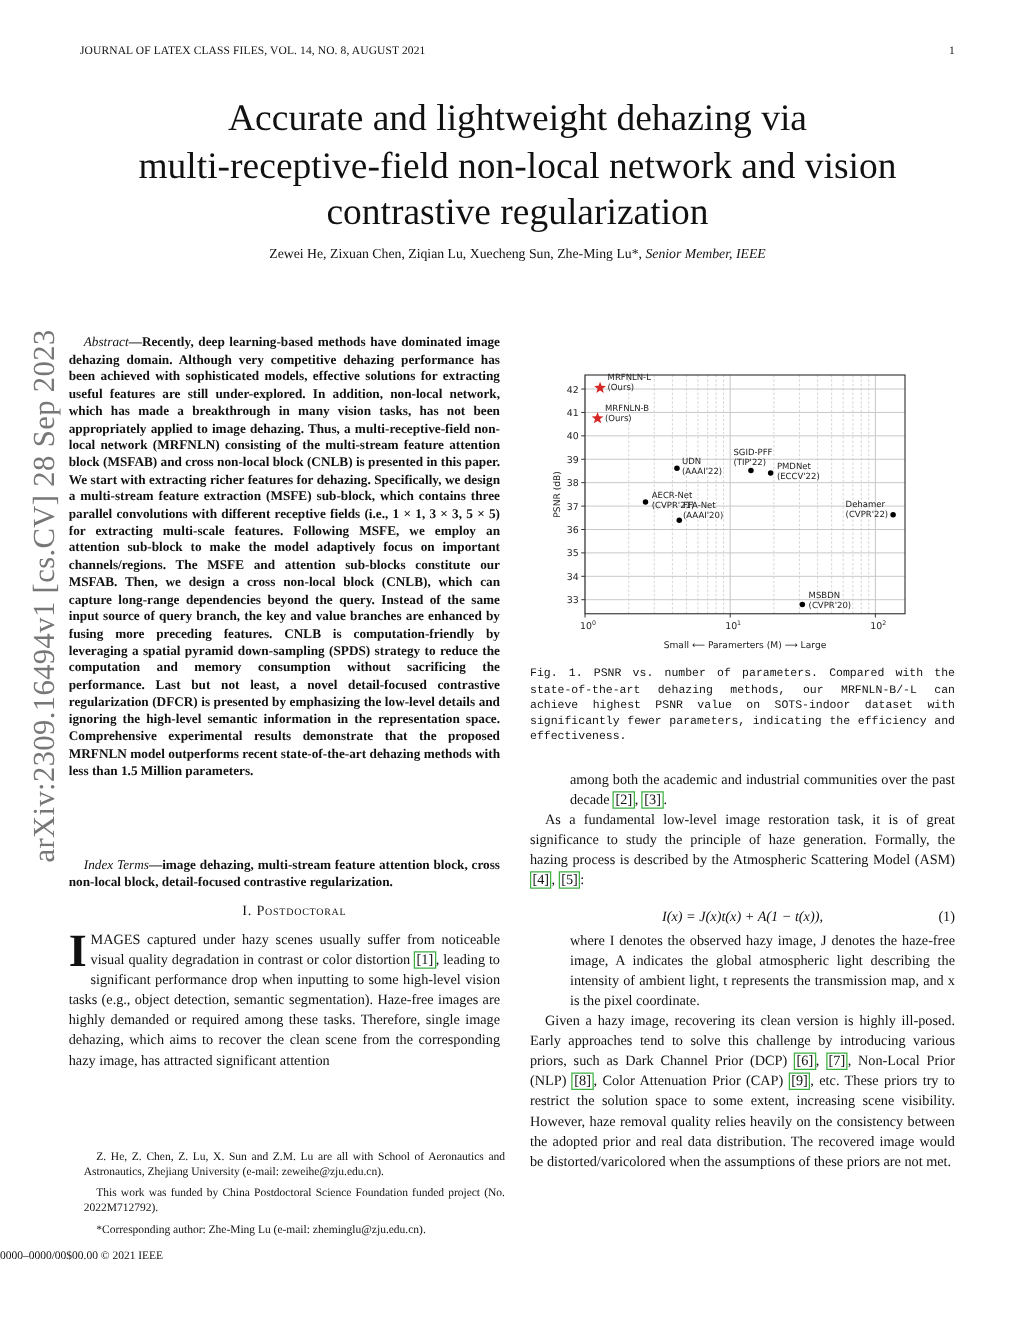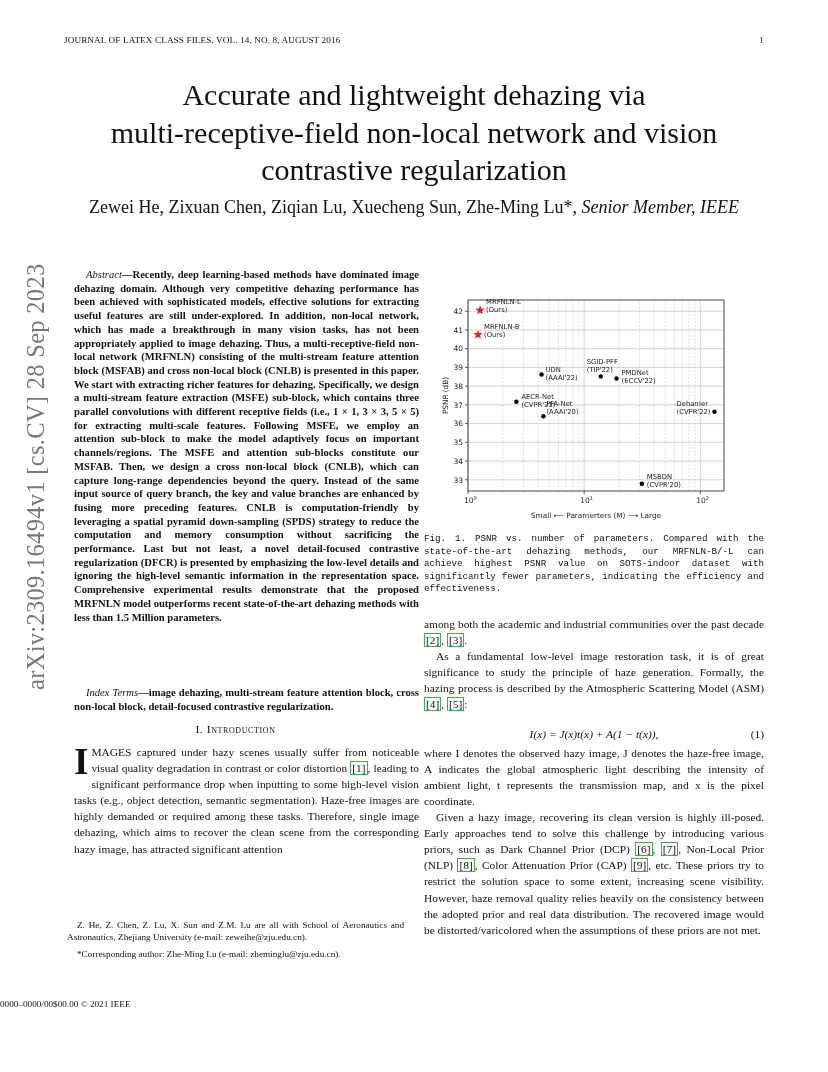--- a/index.html
+++ b/index.html
@@ -3,50 +3,50 @@
 <meta charset="utf-8">
 <style>
   html, body { margin: 0; padding: 0; background: #ffffff; }
   body { width: 828px; height: 1072px; position: relative; overflow: hidden;
          font-family: "Liberation Serif", "DejaVu Serif", serif; color: #111; }
   .header { position: absolute; top: 35px; left: 64px; right: 64px; font-size: 9.2px; letter-spacing: 0.1px; }
   .header .pg { position: absolute; right: 0; top: 0; }
   .arxiv { position: absolute; left: 22px; top: 690px; transform-origin: left top; transform: rotate(-90deg);
            font-size: 24.5px; color: #777; white-space: nowrap; letter-spacing: 0.3px; }
   .title { position: absolute; top: 76px; left: 60px; right: 60px; text-align: center; font-size: 30px; line-height: 37.5px; }
-  .authors { position: absolute; top: 197px; left: 60px; right: 60px; text-align: center; font-size: 18px; }
+  .authors { position: absolute; top: 197px; left: 60px; right: 60px; text-align: center; font-size: 11px; }
   .col { position: absolute; font-size: 11.4px; line-height: 16.1px; text-align: justify; }
-  .left { left: 74px; width: 345px; }
+  .left { left: 55px; width: 345px; }
   .right { left: 424px; width: 340px; }
   .abstract { top: 268px; font-weight: bold; font-size: 10.6px; line-height: 13.7px; }
   .abstract i, .index i { font-weight: normal; font-style: italic; }
   .abstract p, .index p { margin: 0; text-indent: 12px; }
   .index { top: 686px; font-weight: bold; font-size: 10.6px; line-height: 13.7px; font-family: Liberation Serif, serif; }
   .sec-head { position: absolute; left: 63px; width: 345px; top: 723px; text-align: center; font-size: 11.4px; font-variant: small-caps; letter-spacing: 0.6px; }
   .intro { top: 744px; }
   .intro p { margin: 0; }
   .dropcap { float: left; font-size: 37px; line-height: 30px; font-weight: bold; margin: 3px 3px 0 0; }
   .footnote { position: absolute; left: 63px; width: 345px; top: 915px; font-size: 9.2px; line-height: 12.4px; text-align: justify; }
   .footnote p { margin: 4px; text-indent: 10px; }
   .footer { position: absolute; top: 999px; left: 0; right: 0; text-align: left; font-size: 9.2px; }
   .cite { border: 1px solid #3cb043; padding: 0 1px; }
   .figure { position: absolute; left: 428px; top: 290px; width: 336px; height: 240px; }
   .caption { top: 533px; font-size: 9.2px; line-height: 12.6px; font-family: Liberation Mono, monospace; }
   .rtext { top: 616px; }
   .rtext p { margin: 0; text-indent: 12px; }
-  .rtext p.noind { text-indent: 0; }
+  .rtext p.noind { text-indent: 0; margin-left: 32px; }
   .equation { position: relative; text-align: center; margin: 13px 0 3px 0; font-style: italic; }
   .equation .eqnum { position: absolute; right: 0; top: 0; font-style: normal; }
   svg text { font-family: "DejaVu Sans", sans-serif; }
 </style>
 </head>
 <body>
 
 <div class="header">
-  <span>JOURNAL OF LATEX CLASS FILES, VOL. 14, NO. 8, AUGUST 2016</span>
+  <span>JOURNAL OF LATEX CLASS FILES, VOL. 14, NO. 8, AUGUST 2021</span>
   <span class="pg">1</span>
 </div>
 
 <div class="arxiv">arXiv:2309.16494v1  [cs.CV]  28 Sep 2023</div>
 
 <div class="title">
   <div>Accurate and lightweight dehazing via</div>
   <div>multi-receptive-field non-local network and vision</div>
   <div>contrastive regularization</div>
 </div>
@@ -56,28 +56,29 @@
 </div>
 
 <div class="col left abstract">
   <p><i>Abstract</i><span>—Recently, deep learning-based methods have dominated image dehazing domain. Although very competitive dehazing performance has been achieved with sophisticated models, effective solutions for extracting useful features are still under-explored. In addition, non-local network, which has made a breakthrough in many vision tasks, has not been appropriately applied to image dehazing. Thus, a multi-receptive-field non-local network (MRFNLN) consisting of the multi-stream feature attention block (MSFAB) and cross non-local block (CNLB) is presented in this paper. We start with extracting richer features for dehazing. Specifically, we design a multi-stream feature extraction (MSFE) sub-block, which contains three parallel convolutions with different receptive fields (i.e., 1 × 1, 3 × 3, 5 × 5) for extracting multi-scale features. Following MSFE, we employ an attention sub-block to make the model adaptively focus on important channels/regions. The MSFE and attention sub-blocks constitute our MSFAB. Then, we design a cross non-local block (CNLB), which can capture long-range dependencies beyond the query. Instead of the same input source of query branch, the key and value branches are enhanced by fusing more preceding features. CNLB is computation-friendly by leveraging a spatial pyramid down-sampling (SPDS) strategy to reduce the computation and memory consumption without sacrificing the performance. Last but not least, a novel detail-focused contrastive regularization (DFCR) is presented by emphasizing the low-level details and ignoring the high-level semantic information in the representation space. Comprehensive experimental results demonstrate that the proposed MRFNLN model outperforms recent state-of-the-art dehazing methods with less than 1.5 Million parameters.</span></p>
 </div>
 
 <div class="col left index">
   <p><i>Index Terms</i><span>—image dehazing, multi-stream feature attention block, cross non-local block, detail-focused contrastive regularization.</span></p>
 </div>
 
-<div class="sec-head">I. Introduction</div>
+<div class="sec-head">I. Postdoctoral</div>
 
 <div class="col left intro">
   <p><span class="dropcap">I</span><span>MAGES captured under hazy scenes usually suffer from noticeable visual quality degradation in contrast or color distortion </span><span class="cite">[1]</span><span>, leading to significant performance drop when inputting to some high-level vision tasks (e.g., object detection, semantic segmentation). Haze-free images are highly demanded or required among these tasks. Therefore, single image dehazing, which aims to recover the clean scene from the corresponding hazy image, has attracted significant attention</span></p>
 </div>
 
 <div class="footnote">
   <p>Z. He, Z. Chen, Z. Lu, X. Sun and Z.M. Lu are all with School of Aeronautics and Astronautics, Zhejiang University (e-mail: zeweihe@zju.edu.cn).</p>
+  <p>This work was funded by China Postdoctoral Science Foundation funded project (No. 2022M712792).</p>
   <p>*Corresponding author: Zhe-Ming Lu (e-mail: zheminglu@zju.edu.cn).</p>
 </div>
 
 <div class="footer">0000–0000/00$00.00 © 2021 IEEE</div>
 
 <div class="figure">
   <svg id="chart" width="336" height="240" viewBox="0 0 336 240">
       <line x1="40" y1="10" x2="40" y2="201" stroke="#bdbdbd" stroke-width="0.7" stroke-dasharray=""></line>
       <line x1="74.96346818521143" y1="10" x2="74.96346818521143" y2="201" stroke="#d0d0d0" stroke-width="0.7" stroke-dasharray="2,1.5"></line>
       <line x1="95.41578596871727" y1="10" x2="95.41578596871727" y2="201" stroke="#d0d0d0" stroke-width="0.7" stroke-dasharray="2,1.5"></line>

